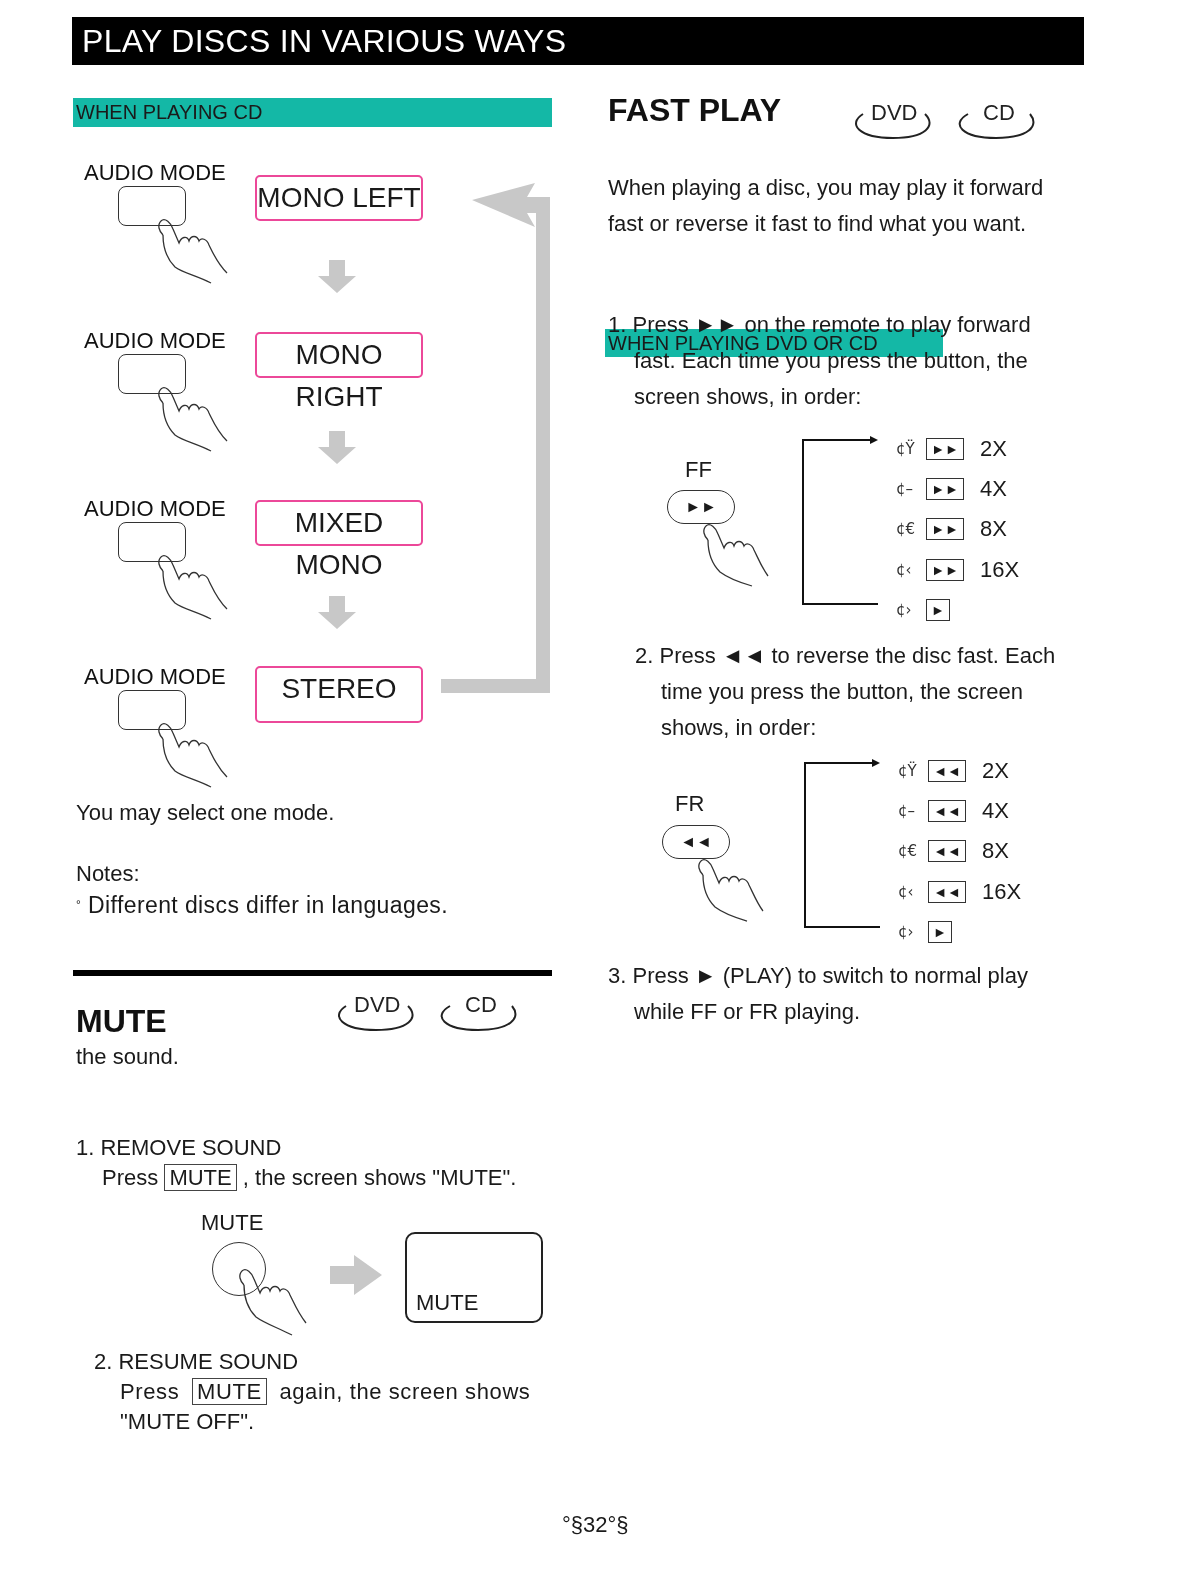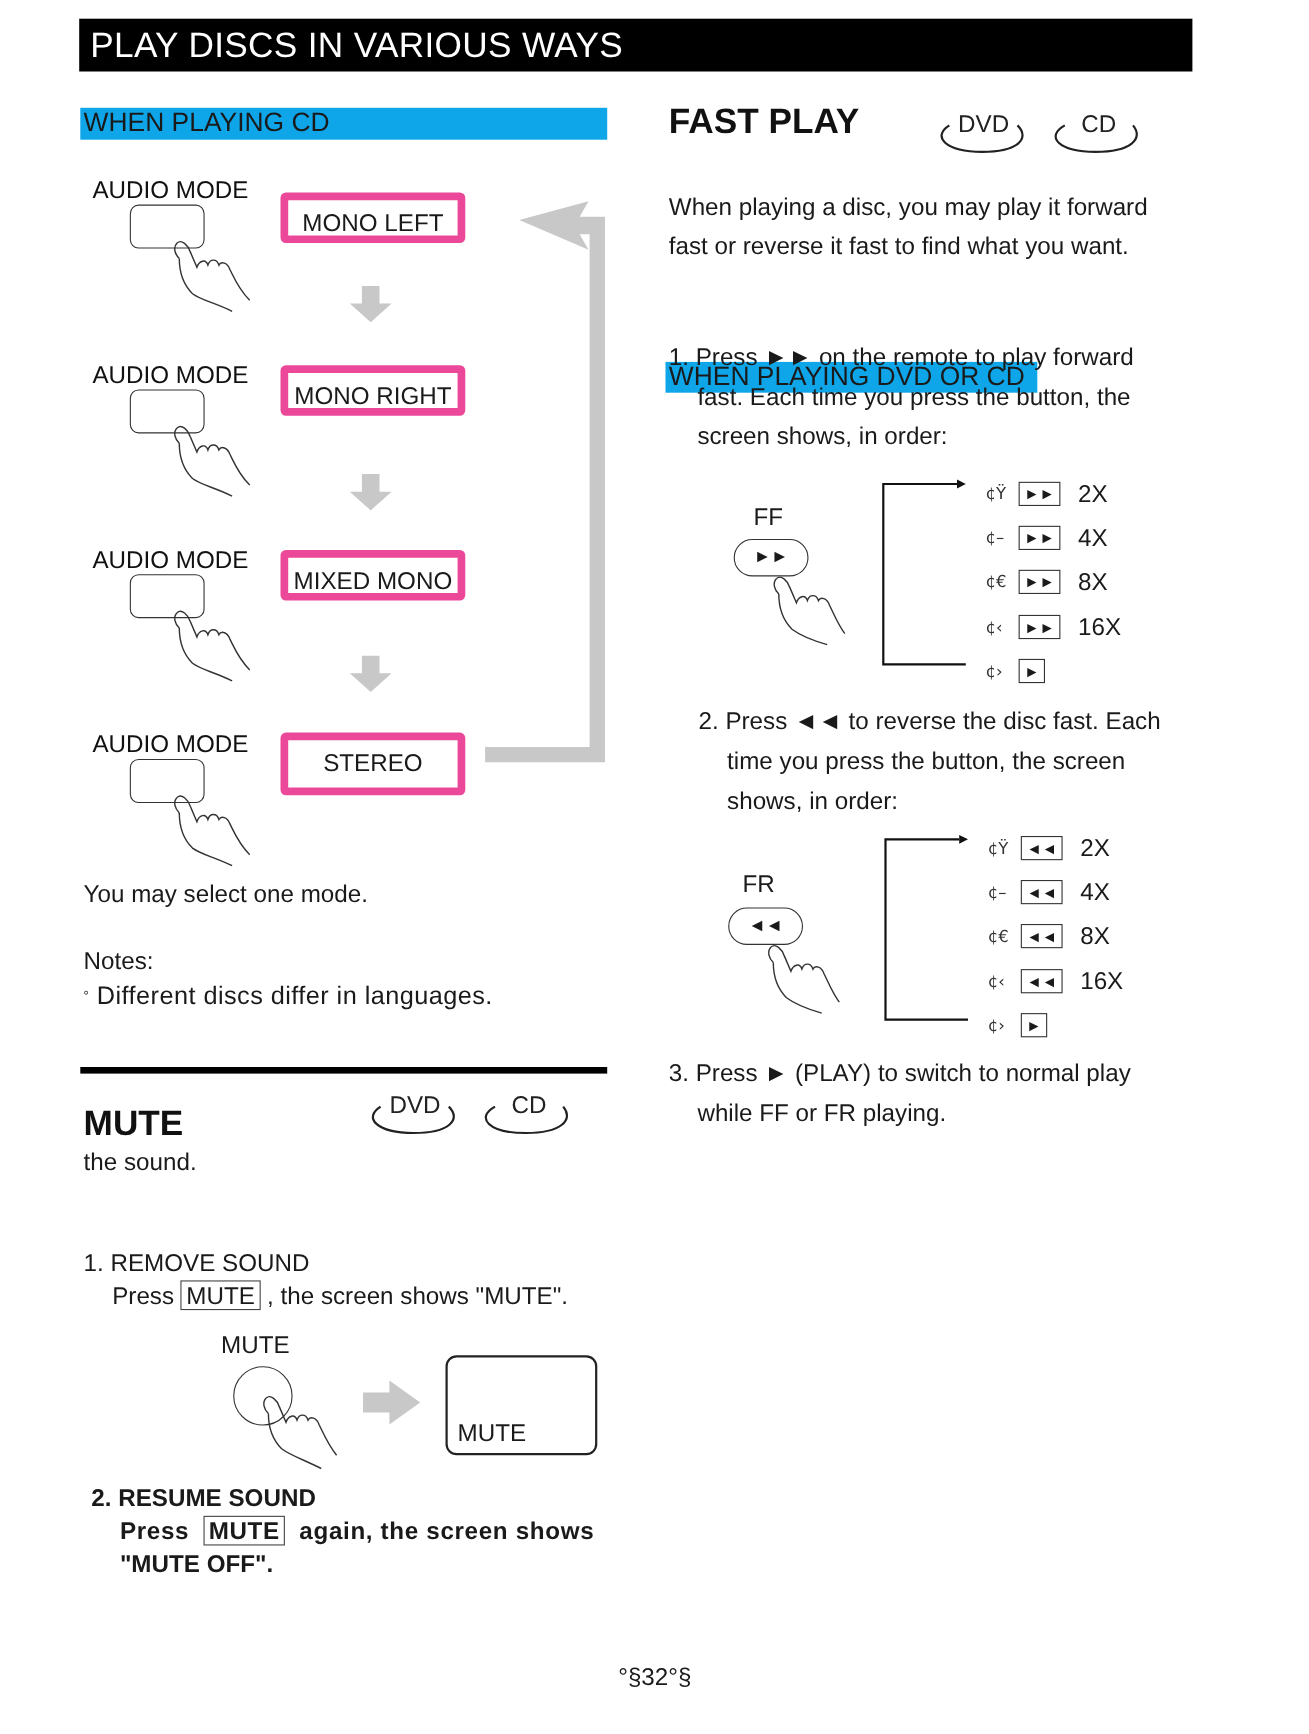--- a/index.html
+++ b/index.html
@@ -1,23 +1,23 @@
 <!DOCTYPE html>
 <html><head>
 <meta charset="utf-8">
 <style>
   html, body { margin: 0; padding: 0; background: #ffffff; }
   body { width: 1190px; height: 1576px; position: relative; font-family: "Liberation Sans", sans-serif; color: #1a1a1a; overflow: hidden; }
   .abs { position: absolute; }
   .title-bar { left: 72px; top: 17px; width: 1012px; height: 48px; background: #000; color: #fff; font-size: 32px; line-height: 48px; padding-left: 10px; box-sizing: border-box; letter-spacing: 0.3px; }
-  .gray-band { background: #0ea5e9; font-size: 24px; line-height: 28px; padding-left: 3px; box-sizing: border-box; color: #1a1a1a; }
+  .gray-band { background: #14b8a6; font-size: 20px; line-height: 28px; padding-left: 3px; box-sizing: border-box; color: #1a1a1a; }
   .heading { font-size: 32px; font-weight: bold; color: #111; }
   .body-text { font-size: 22px; line-height: 36px; color: #1a1a1a; }
   .mode-label { font-size: 22px; color: #111; }
-  .display-box { border: 7px solid #ec4899; border-radius: 5px; font-size: 22px; text-align: center; box-sizing: border-box; background: #fff; }
+  .display-box { border: 2px solid #ec4899; border-radius: 5px; font-size: 28px; text-align: center; box-sizing: border-box; background: #fff; }
   .remote-btn { border: 1.5px solid #333; border-radius: 8px; box-sizing: border-box; }
   .disc-badge { font-size: 22px; color: #222; }
   .seq-row { font-size: 22px; color: #1a1a1a; display: flex; align-items: center; }
   .seq-prefix { font-family: "DejaVu Sans", sans-serif; font-size: 15px; width: 30px; color: #333; }
   .seq-box { border: 1.5px solid #333; height: 22px; display: flex; align-items: center; justify-content: center; box-sizing: border-box; background: #fff; }
   .key-box { border: 1.5px solid #444; padding: 0 4px; }
   .rule { background: #000; }
   .pill { border: 1.5px solid #333; border-radius: 18px; box-sizing: border-box; display: flex; align-items: center; justify-content: center; }
 </style>
 </head>
@@ -121,21 +121,21 @@
     <path d="M6,6 C10,2 16,8 18,14 L24,28 C26,22 32,20 34,26 C36,20 42,20 44,26 C46,22 52,24 54,30 C58,38 62,48 70,58 M8,20 C8,32 12,44 20,52 C28,58 40,62 56,70" fill="none" stroke="#333" stroke-width="1.3"></path>
     <path d="M6,6 C2,10 4,16 8,20" fill="none" stroke="#333" stroke-width="1.3"></path>
   </svg>
 <svg class="abs" style="left:330px;top:1255px;" width="54" height="40">
     <polygon points="0,11 24,11 24,0 52,20 24,40 24,29 0,29" fill="#c8c8c8"></polygon>
   </svg>
 <div class="abs" style="left:405px;top:1232px;width:138px;height:91px;border:2px solid #222;border-radius:10px;box-sizing:border-box;">
   <span class="abs" style="left:9px;top:56px;font-size:22px;">MUTE</span>
 </div>
 
-<div class="abs" style="left:83px;top:1347px;font-size:22px;line-height:30px;font-weight:bold;">
+<div class="abs" style="left:94px;top:1347px;font-size:22px;line-height:30px;">
   <div>2. RESUME SOUND</div>
   <div style="padding-left:26px;letter-spacing:0.6px;">
     <span>Press</span>
     <span class="key-box" style="margin:0 6px;">MUTE</span>
     <span>again, the screen shows</span>
   </div>
   <div style="padding-left:26px;">"MUTE OFF".</div>
 </div>
 
 <div class="abs heading" style="left:608px;top:92px;">FAST PLAY</div>

